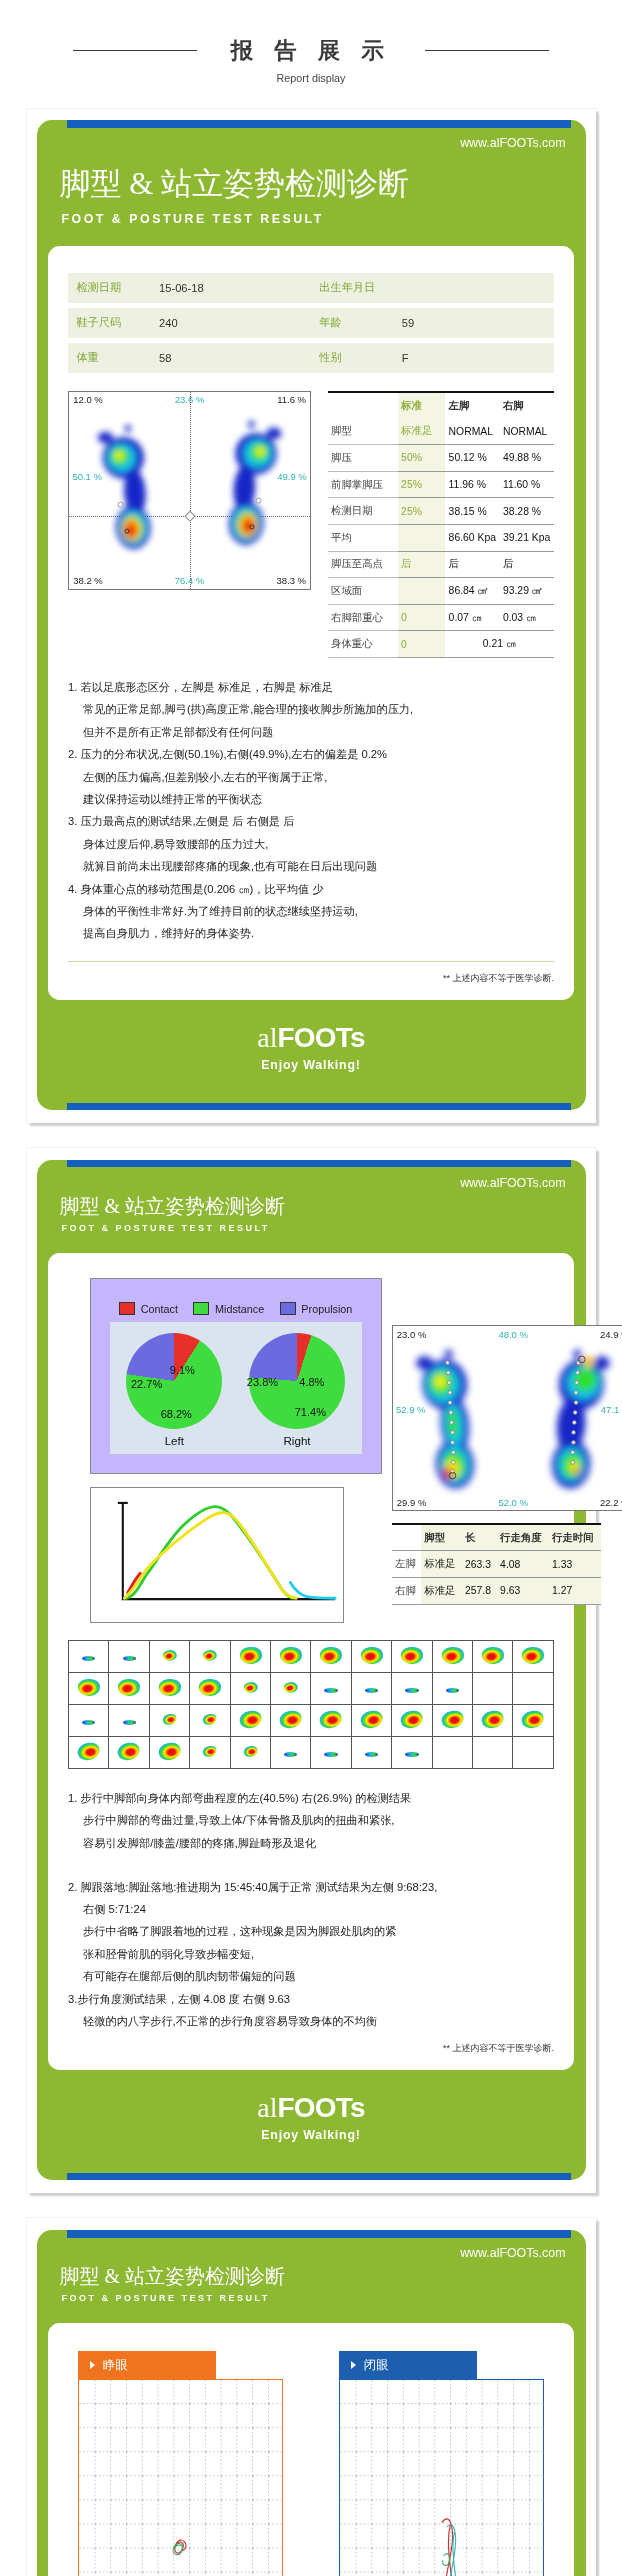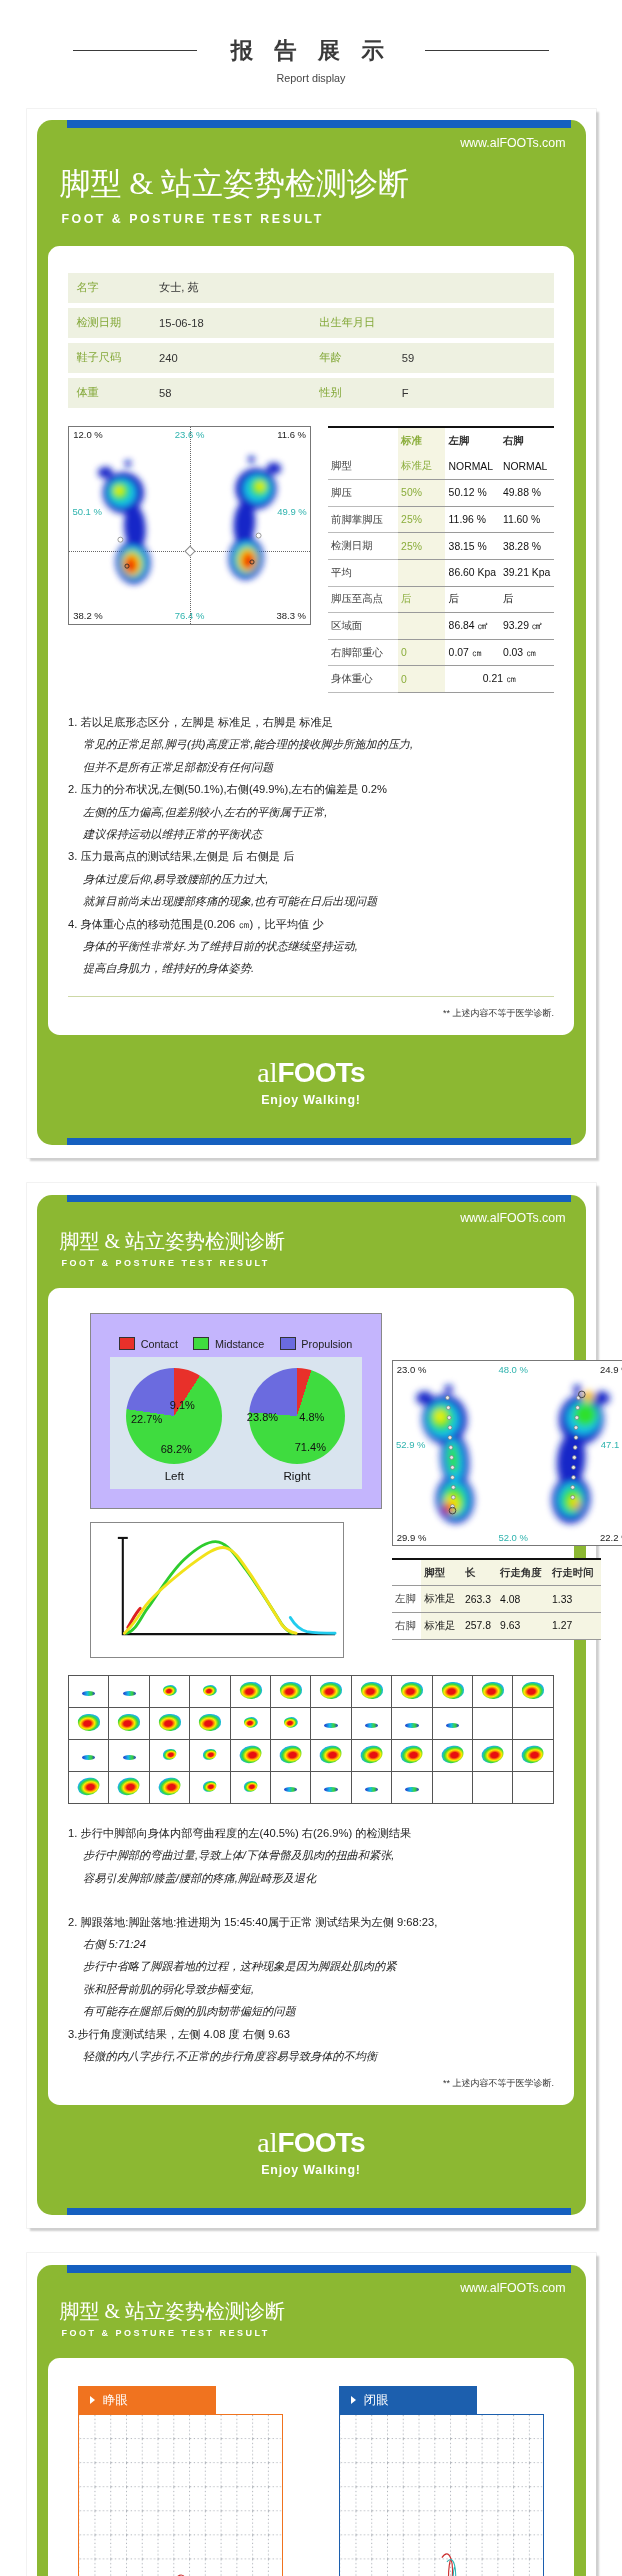--- a/index.html
+++ b/index.html
@@ -60,21 +60,21 @@
   .rwrap{flex:1;margin-left:16.6px;}
   .rtable{width:100%;border-collapse:collapse;font-size:10.4px;border-top:2.5px solid #111;}
   .rtable td{border-bottom:0.8px solid #9a9a9a;padding:5.8px 3.3px;color:#111;}
   .rtable tr.hd td{border-bottom:none;font-weight:bold;color:#333;}
   .rtable td.lab{color:#444;width:31%;border-bottom:0.8px solid #bbb;}
   .rtable td.std{background:#f5f5e3;color:#8aad3b;width:21%;}
   .rtable tr.hd td.std{color:#8aad3b;}
 
   
   .finds{margin-top:18px;font-size:11.2px;color:#222;line-height:2.0;}
-  .f-cont{padding-left:15px;font-style:italic;}
+  .f-cont{padding-left:15px;}
   .f-gap{margin-top:21.6px;}
   .divider{border-top:0.8px solid #cdd8a6;margin-top:16.6px;}
   .note{text-align:right;font-size:9px;color:#333;margin-top:10px;}
 
   
   .piebox{width:252px;border:0.8px solid #888;background:#c4b5fd;padding:19px;flex:none;margin-left:21.6px;}
   .legend{display:flex;justify-content:space-around;align-items:center;font-size:10.8px;padding:4.1px 1.7px 6.6px 1.7px;}
   .lgi{display:flex;align-items:center;gap:5.8px;}
   .sw{width:14px;height:10.8px;border:0.8px solid #333;display:inline-block;}
   .piearea{background:#d9e4ef;display:flex;justify-content:space-around;padding:11.6px 3.3px 3.3px 3.3px;}
@@ -137,26 +137,20 @@
 <div class="card card-lg">
  <div class="green">
   <div class="bluebar"></div>
   <div class="site">www.alFOOTs.com</div>
   <div class="ctitle">脚型 &amp; 站立姿势检测诊断</div>
   <div class="ctitle-en">FOOT &amp; POSTURE TEST RESULT</div>
 
   <div class="panel">
     <table class="info">
       <tbody>
-            <tr>
-        <td class="lb">名字</td>
-        <td class="vl">女士, 苑</td>
-        <td class="lb"></td>
-        <td class="vl"></td>
-      </tr>
       <tr>
         <td class="lb">检测日期</td>
         <td class="vl">15-06-18</td>
         <td class="lb">出生年月日</td>
         <td class="vl"></td>
       </tr>
       <tr>
         <td class="lb">鞋子尺码</td>
         <td class="vl">240</td>
         <td class="lb">年龄</td>

